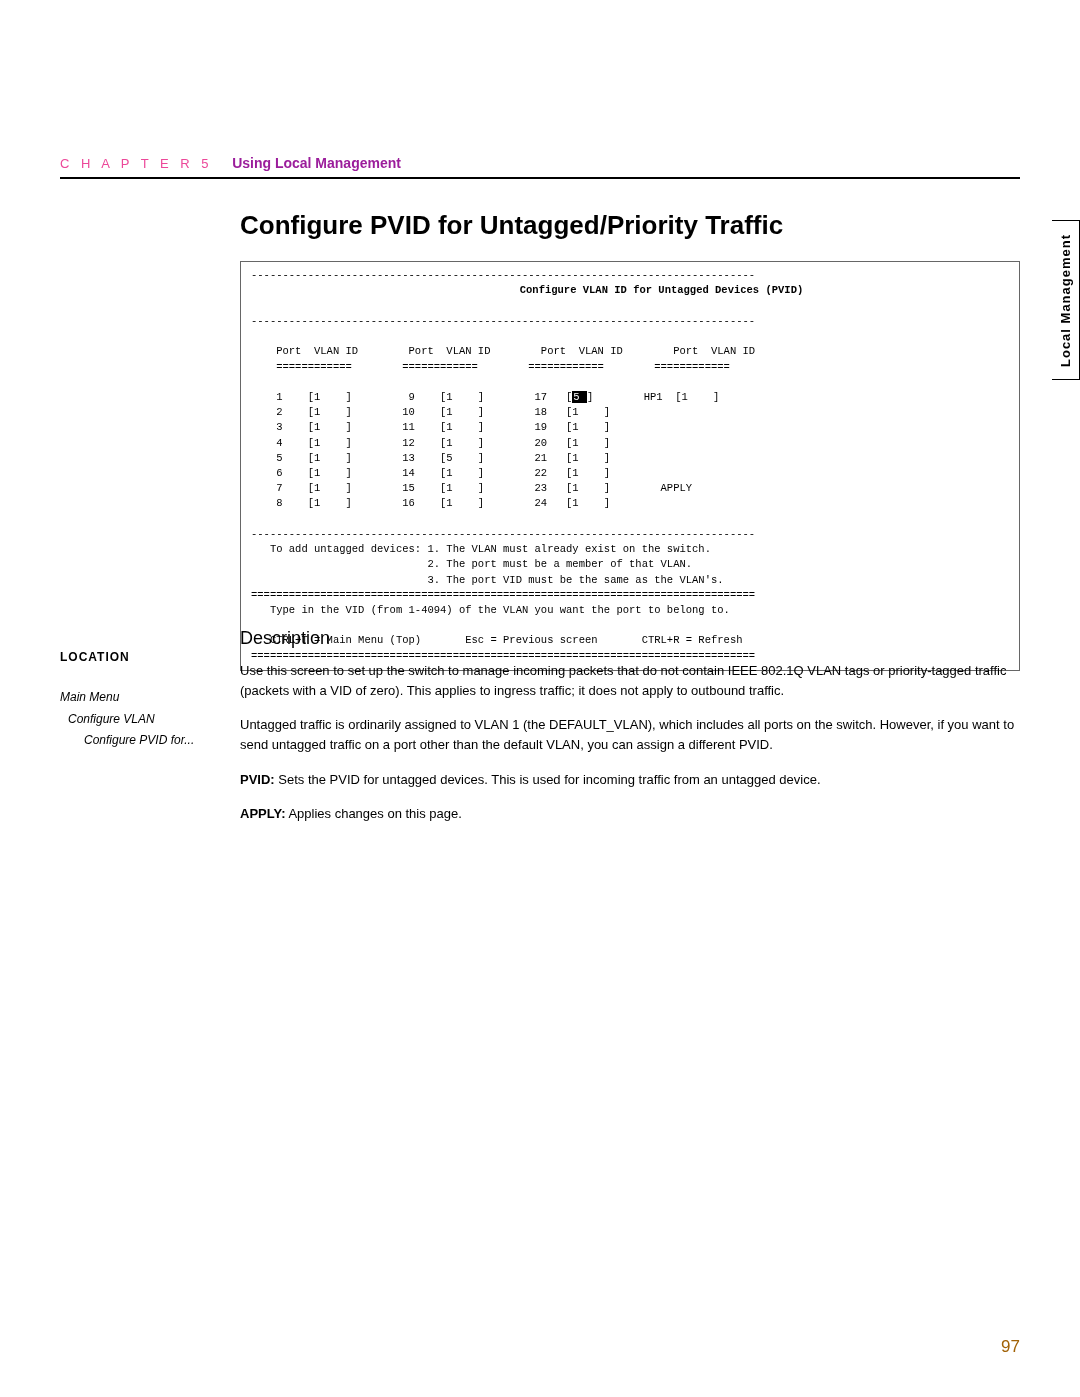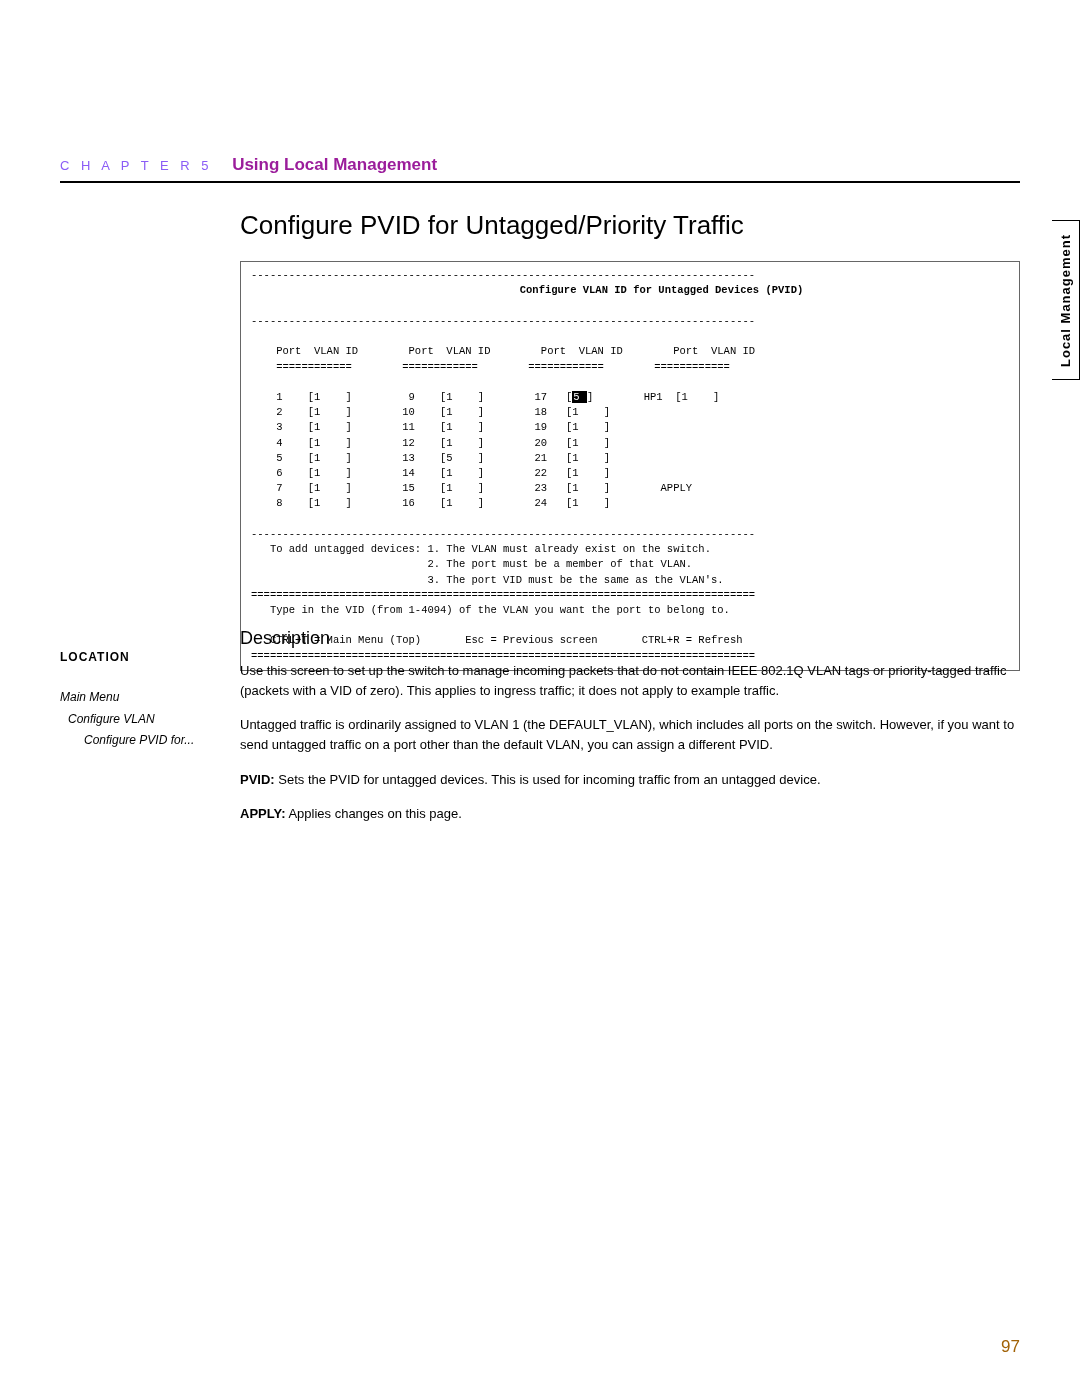--- a/index.html
+++ b/index.html
@@ -47,43 +47,43 @@
       padding-bottom: 6px;
       display: flex;
       align-items: baseline;
       gap: 0;
     }
 
     .chapter-label {
       font-family: Arial, Helvetica, sans-serif;
       font-size: 13px;
       letter-spacing: 4px;
-      color: #8b5cf6;
+      color: #ec4899;
       margin-right: 8px;
     }
 
     .chapter-title {
       font-family: Arial, Helvetica, sans-serif;
-      font-size: 17px;
+      font-size: 14px;
       font-weight: bold;
       color: #9b1d9b;
     }
 
     
     .main-content {
       position: absolute;
       top: 210px;
       left: 240px;
       right: 60px;
     }
 
     .page-title {
       font-family: Arial, Helvetica, sans-serif;
       font-size: 26px;
-      font-weight: normal;
+      font-weight: bold;
       color: #000;
       line-height: 1.2;
       margin-bottom: 20px;
     }
 
     
     .terminal-screen {
       border: 1px solid #666;
       background: #fff;
       padding: 6px 10px;
@@ -222,21 +222,21 @@
   <div class="location-item">Main Menu</div>
   <div class="location-item indent1">Configure VLAN</div>
   <div class="location-item indent2">Configure PVID for...</div>
 </div>
 
 <div class="description-section">
 
   <h2 class="section-heading">Description</h2>
 
   <p class="body-text">
-    Use this screen to set up the switch to manage incoming packets that do not contain IEEE 802.1Q VLAN tags or priority-tagged traffic (packets with a VID of zero). This applies to ingress traffic; it does not apply to example traffic.
+    Use this screen to set up the switch to manage incoming packets that do not contain IEEE 802.1Q VLAN tags or priority-tagged traffic (packets with a VID of zero). This applies to ingress traffic; it does not apply to outbound traffic.
   </p>
 
   <p class="body-text">
     Untagged traffic is ordinarily assigned to VLAN 1 (the DEFAULT_VLAN), which includes all ports on the switch. However, if you want to send untagged traffic on a port other than the default VLAN, you can assign a different PVID.
   </p>
 
 
   <p class="body-text">
     <strong>PVID:</strong><span> Sets the PVID for untagged devices. This is used for incoming traffic from an untagged device.</span>
   </p>

